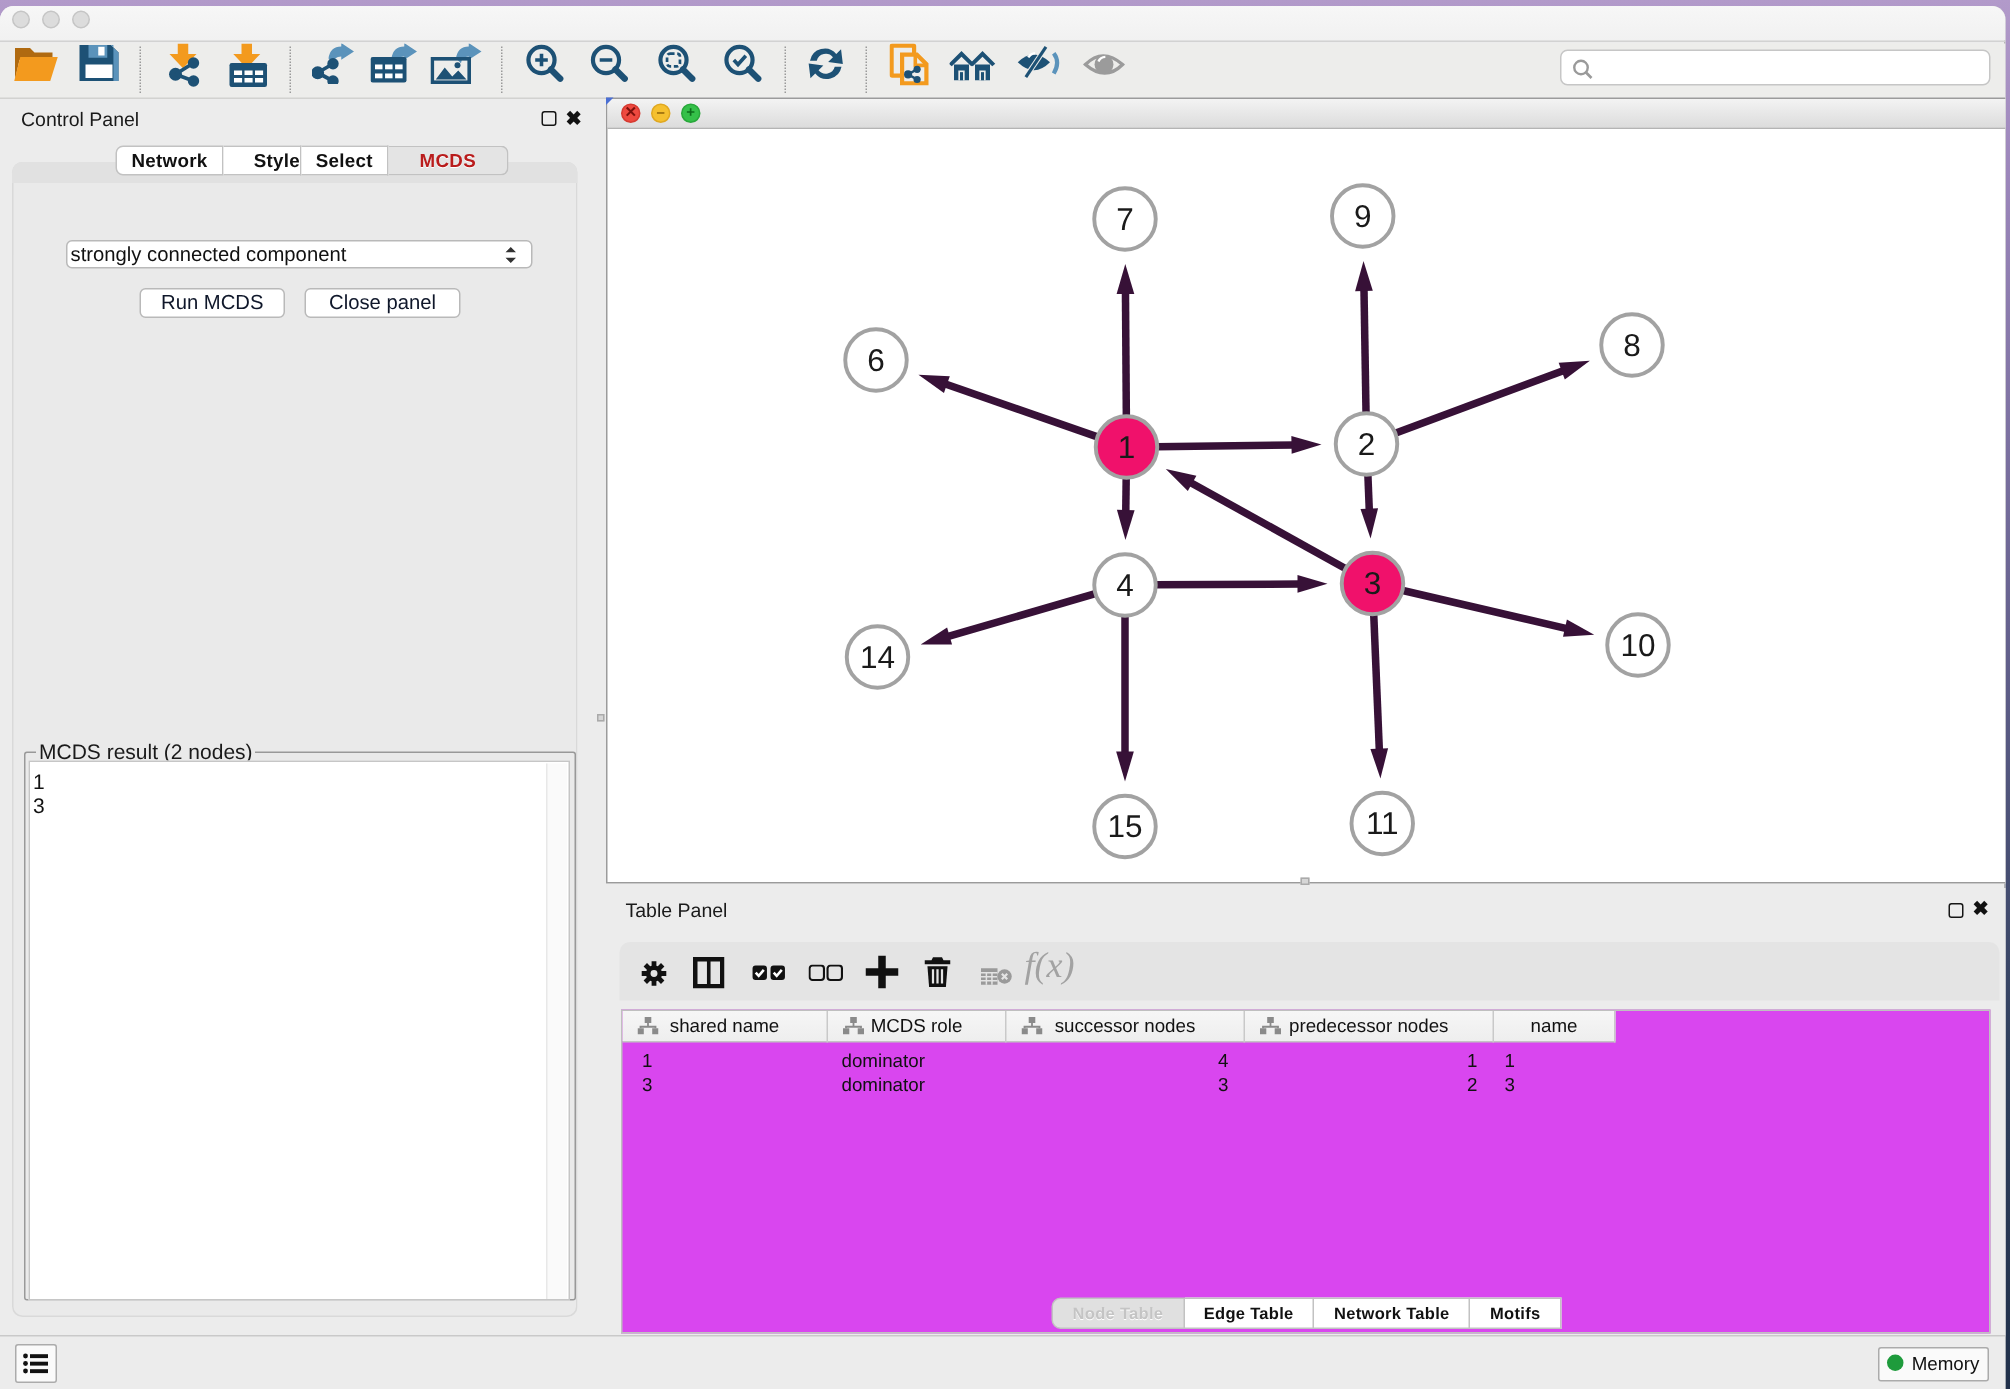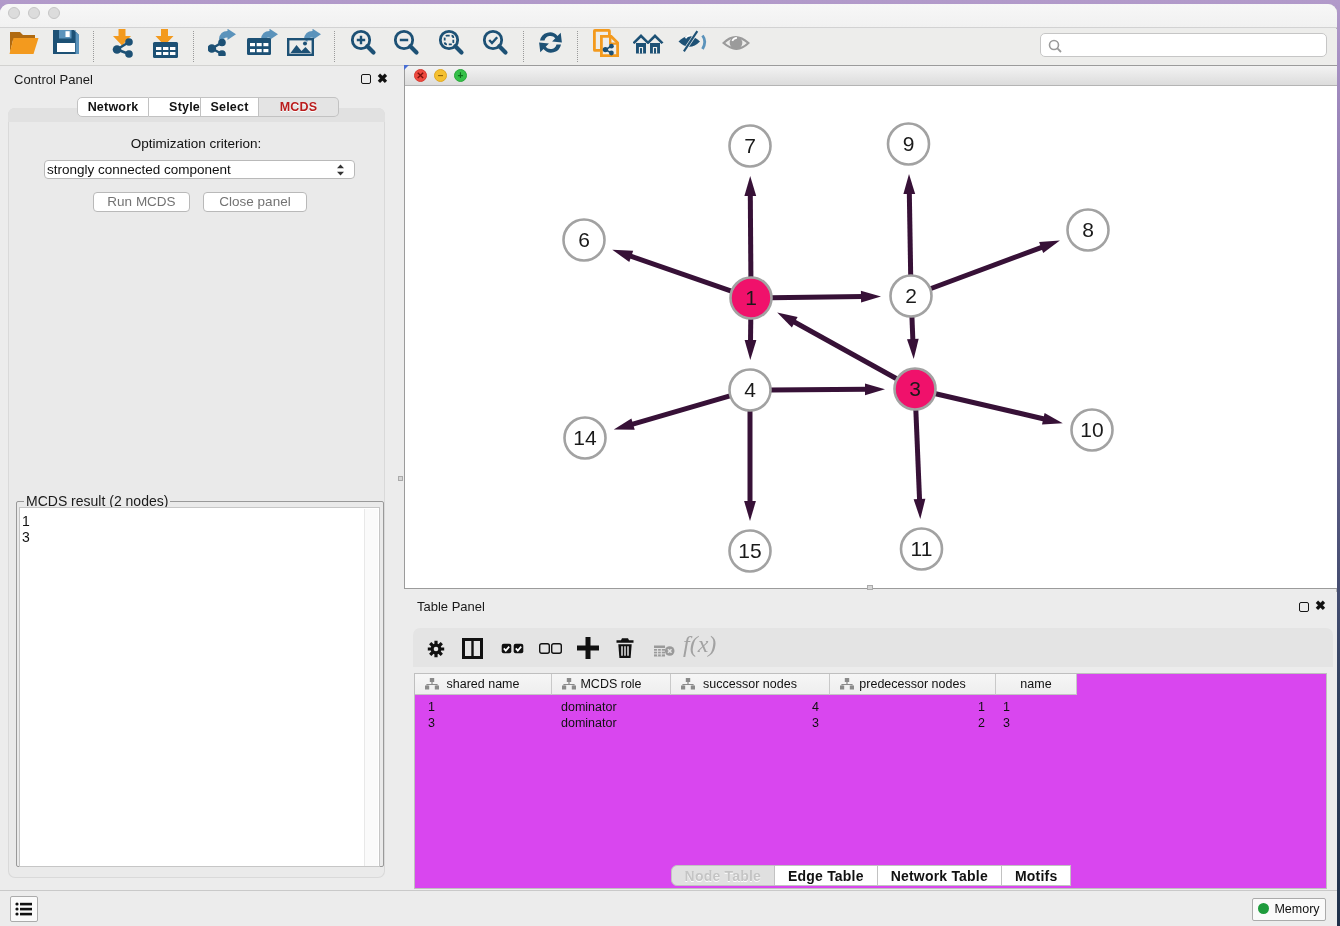--- a/index.html
+++ b/index.html
@@ -18,39 +18,39 @@
 .float-ico { position:absolute; width:10px; height:10px; border:1.5px solid #161616; border-radius:2px; }
 .close-x { position:absolute; font-size:13px; color:#111; font-weight:bold; }
 .tabc { position:absolute; left:8px; top:42px; width:377px; height:770px; background:#eaeaea; border-radius:7px; box-shadow:inset 0 0 0 1px #d9d9d9; }
 .tabc::before { content:""; position:absolute; left:0; top:0; width:100%; height:14px; background:#e1e1e1; border-radius:7px 7px 0 0; }
 .tabs { position:absolute; top:31px; height:20px; display:flex; }
 .tab { height:20px; line-height:19px; font-size:12.5px; font-weight:bold; letter-spacing:0.2px; text-align:center; background:#fff; border:1px solid #c2c2c2; border-left:none; color:#111; }
 .tab.first { border-left:1px solid #c2c2c2; border-radius:5px 0 0 5px; }
 .tab.last { border-radius:0 5px 5px 0; }
 .tab.sel { background:#e4e4e4; color:#c9c9c9; }
 .combo { position:absolute; left:44px; top:94px; width:311px; height:19px; background:#fff; border:1px solid #b9b9b9; border-radius:4px; font-size:13.5px; line-height:17px; padding-left:2px; color:#111; }
-.btn { position:absolute; height:20px; background:#ffffff; border:1px solid #b9b9b9; border-radius:4px; font-size:13.5px; text-align:center; line-height:18px; color:#737373; }
+.btn { position:absolute; height:20px; background:#ffffff; border:1px solid #b9b9b9; border-radius:4px; font-size:13.5px; text-align:center; line-height:18px; color:#0f172a; }
 fieldset.mcds { position:absolute; left:16px; top:427px; width:368px; height:374px; border:1px solid #999; border-radius:2px; }
 fieldset.mcds legend { font-size:14px; color:#1a1a1a; margin-left:7px; padding:0 2px; }
 .mcdsbox { position:absolute; left:2px; top:-2px; width:361px; height:360px; background:#fff; border:1px solid #c6c6c6; }
 .mcdsbox .sb { position:absolute; right:1px; top:1px; width:14px; height:357px; background:#fafafa; border-left:1px solid #e8e8e8; }
 .statusbar { position:absolute; left:0; top:886px; width:100%; height:36px; background:#ececec; border-top:1px solid #c9c9c9; }
 .netwin { position:absolute; left:404px; top:61px; width:934px; height:524px; background:#fff; border:1px solid #9b9b9b; }
 .nettb { position:absolute; left:0; top:0; width:100%; height:20px; background:linear-gradient(#f3f3f3,#dcdcdc); border-bottom:1px solid #b4b4b4; }
 .nettb .t { position:absolute; width:100%; text-align:center; top:3px; font-size:12.5px; font-weight:bold; color:#1a1a1a; }
 .tl2 { position:absolute; top:3px; width:13px; height:13px; border-radius:50%; font-size:10px; font-weight:bold; text-align:center; line-height:12px; }
 .tpanel { position:absolute; left:392px; top:588px; width:946px; height:298px; background:#ececec; }
 .ttoolbar { position:absolute; left:21px; top:36px; width:920px; height:39px; background:#e4e4e4; border-radius:7px 7px 0 0; }
 .tbl { position:absolute; left:22px; top:81px; width:913px; height:216px; background:#d946ef; border:1px solid #bfbfbf; }
 .thead { position:absolute; left:0; top:0; width:662px; height:21px; background:linear-gradient(#f6f6f6,#eeeeee); border-bottom:1px solid #c4c4c4; }
 .th { position:absolute; top:0; height:21px; border-right:1px solid #c9c9c9; font-size:12.5px; color:#111; text-align:center; line-height:20px; }
 .treei { position:absolute; }
 .cell { position:absolute; font-size:12.5px; color:#111; }
 .btabs { position:absolute; left:0; width:100%; top:273px; height:21px; text-align:center; padding-left:12px; }
-.btab { display:inline-block; height:21px; line-height:20px; font-size:14px; font-weight:bold; letter-spacing:0.2px; background:#fff; border:1px solid #c2c2c2; border-left:none; color:#111; padding:0 13px; }
+.btab { display:inline-block; height:21px; line-height:20px; font-size:11px; font-weight:bold; letter-spacing:0.2px; background:#fff; border:1px solid #c2c2c2; border-left:none; color:#111; padding:0 13px; }
 .memb { position:absolute; right:11px; top:7px; width:74px; height:23px; background:#fafafa; border:1px solid #ababab; border-radius:2px; font-size:12.5px; color:#111; line-height:21px; text-align:center; }
 .listb { position:absolute; left:10px; top:5px; width:28px; height:26px; background:#fafafa; border:1px solid #ababab; border-radius:2px; }
 </style>
 </head>
 <body>
 <div class="win">
   <div class="titlebar">
     <div class="tl" style="left:8px;"></div>
     <div class="tl" style="left:28px;"></div>
     <div class="tl" style="left:48px;"></div>
@@ -184,21 +184,20 @@
     <div class="phead" style="position:absolute;left:14px;top:6px;">Control Panel</div>
     <div class="float-ico" style="left:361px;top:8px;"></div>
     <div class="close-x" style="left:377px;top:5px;">✖</div>
     <div class="tabc"></div>
     <div class="tabs" style="left:77px;">
       <div class="tab first" style="width:72px;">Network</div>
         <div class="tab" style="width:52px;text-align:right;">Style</div>
         <div class="tab" style="width:58px;">Select</div>
         <div class="tab sel last" style="width:80px;color:#b91c1c;text-shadow:0 1px 0 #fff;">MCDS</div>
     </div>
-    <div style="position:absolute;left:0;top:70px;width:392px;text-align:center;font-size:13.5px;color:#111;">Optimization criterion:</div>
     <div class="combo">strongly connected component
       <svg style="position:absolute;right:8px;top:2px;" width="11" height="14" viewBox="0 0 11 14">
           <path d="M2 5.2 L5.5 1.6 L9 5.2 Z M2 8.8 L5.5 12.4 L9 8.8 Z" fill="#333"></path>
         </svg>
     </div>
     <div class="btn" style="left:93px;top:126px;width:97px;">Run MCDS</div>
     <div class="btn" style="left:203px;top:126px;width:104px;">Close panel</div>
     <fieldset class="mcds">
         <legend>MCDS result (2 nodes)</legend>
       <div class="mcdsbox">

